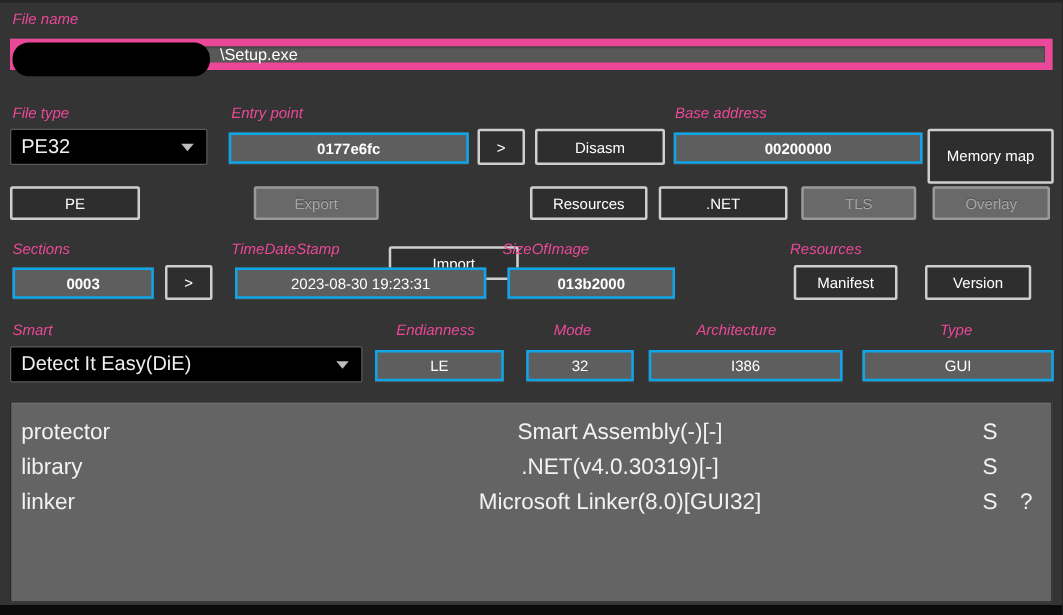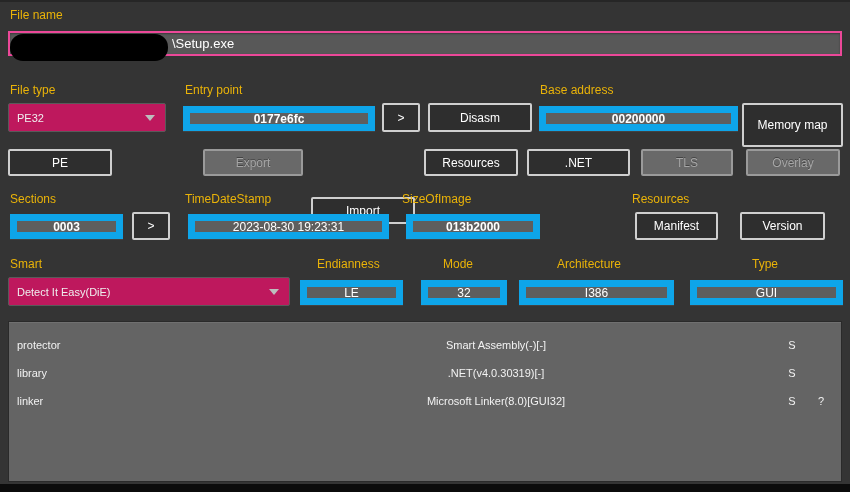--- a/index.html
+++ b/index.html
@@ -5,60 +5,60 @@
   html,body{margin:0;padding:0;background:#1d1d1d;}
   *{box-sizing:border-box;}
   .window{
     position:relative;width:850px;height:492px;
     background:#343434;
     font-family:"Liberation Sans","DejaVu Sans",sans-serif;
     overflow:hidden;
     border-top:2px solid #262626;
   }
   .lbl{
-    position:absolute;color:#eab308;font-size:12px;white-space:nowrap;
+    position:absolute;color:#ec4899;font-size:12px;white-space:nowrap;font-style:italic;
   }
   .field{
-    position:absolute;background:#5e5e5e;border:7px solid #0ea5e9;
+    position:absolute;background:#5e5e5e;border:2px solid #0ea5e9;
     color:#ffffff;font-size:12px;display:flex;align-items:center;justify-content:center;
     box-shadow:0 1px 0 rgba(255,255,255,0.07);
   }
   .field.bold{font-weight:bold;}
   .input{
-    position:absolute;background:#585858;border:2px solid #ec4899;
+    position:absolute;background:#585858;border:6px solid #ec4899;
     color:#ffffff;font-size:13px;display:flex;align-items:center;
     box-shadow:inset 0 1px 2px rgba(0,0,0,0.35);
   }
   .btn{
     position:absolute;background:#2e2e2e;border:2px solid #cfcfcf;border-radius:2px;
     color:#ffffff;font-size:12px;display:flex;align-items:center;justify-content:center;
     cursor:pointer;white-space:nowrap;
   }
   .btn.disabled{
     background:#696969;border:2px solid #9a9a9a;color:#a6a6a6;
     text-shadow:0 -1px 0 rgba(0,0,0,0.35);cursor:default;
   }
   .combo{
-    position:absolute;background:#be185d;border:1px solid #5a5a5a;border-radius:2px;
-    color:#efefef;font-size:11px;display:flex;align-items:center;
+    position:absolute;background:#000000;border:1px solid #5a5a5a;border-radius:2px;
+    color:#efefef;font-size:16px;display:flex;align-items:center;
     padding:0 8px;cursor:pointer;
   }
   .combo .arrow{
     position:absolute;right:10px;top:50%;transform:translateY(-50%);
     width:0;height:0;border-left:5px solid transparent;border-right:5px solid transparent;
     border-top:6px solid #bdbdbd;
   }
   .redaction{
     position:absolute;background:#000;border-radius:13px;z-index:5;
   }
   .results{
     position:absolute;left:8px;top:319px;width:834px;height:161px;
     background:#646464;border:1px solid #2a2a2a;
     box-shadow:inset 0 1px 0 rgba(255,255,255,0.08);
-    padding-top:9px;color:#f2f2f2;font-size:11px;
+    padding-top:9px;color:#f2f2f2;font-size:18px;
   }
   .result-row{
     display:grid;grid-template-columns:200px 1fr 30px 28px;
     height:28px;align-items:center;padding:0 6px 0 6px;cursor:default;
   }
   .result-type{padding-left:2px;text-align:left;}
   .result-detect{text-align:center;}
   .result-s{text-align:center;}
   .result-opt{text-align:center;}
   .bottombar{

